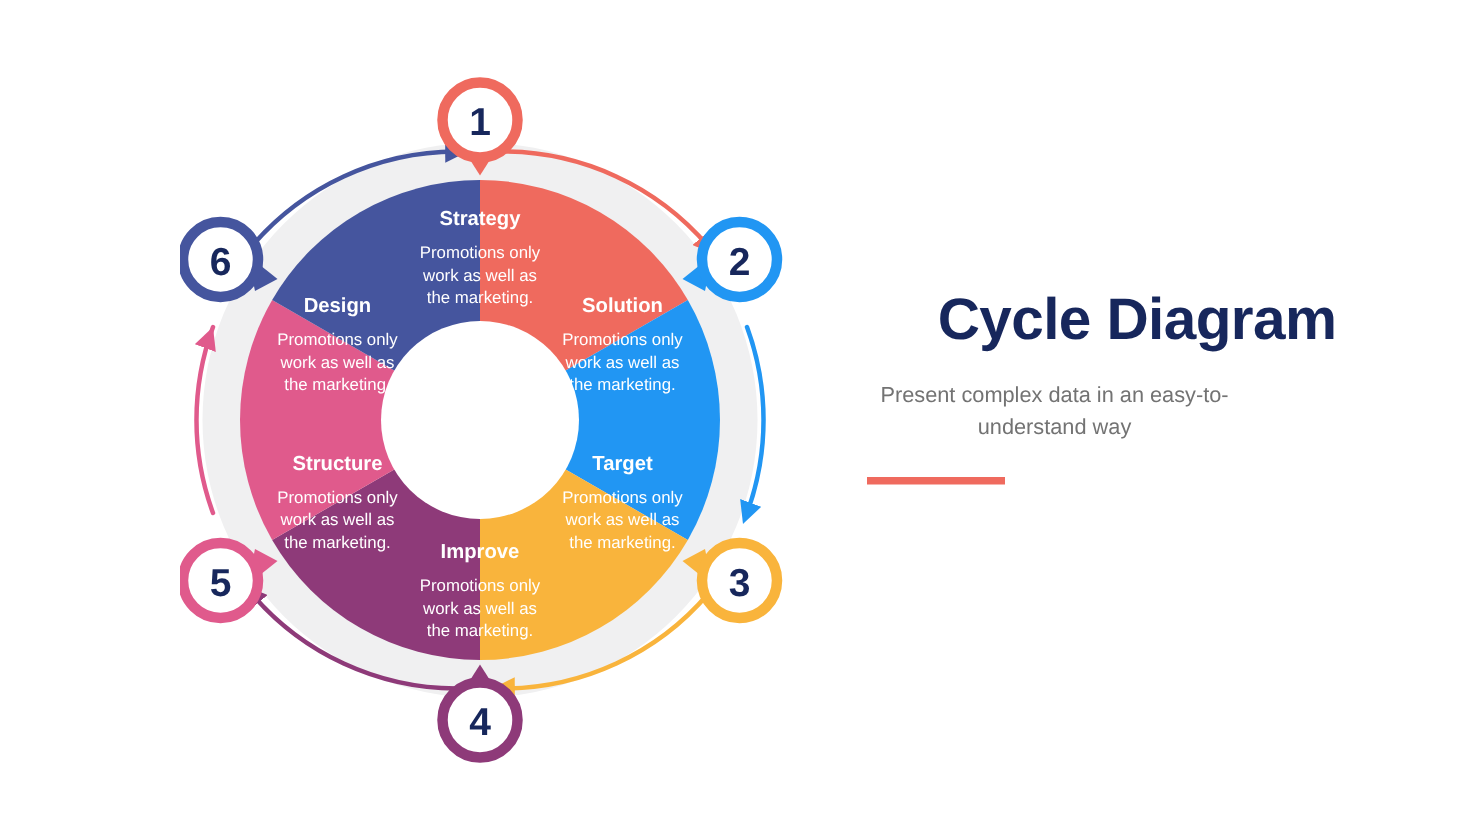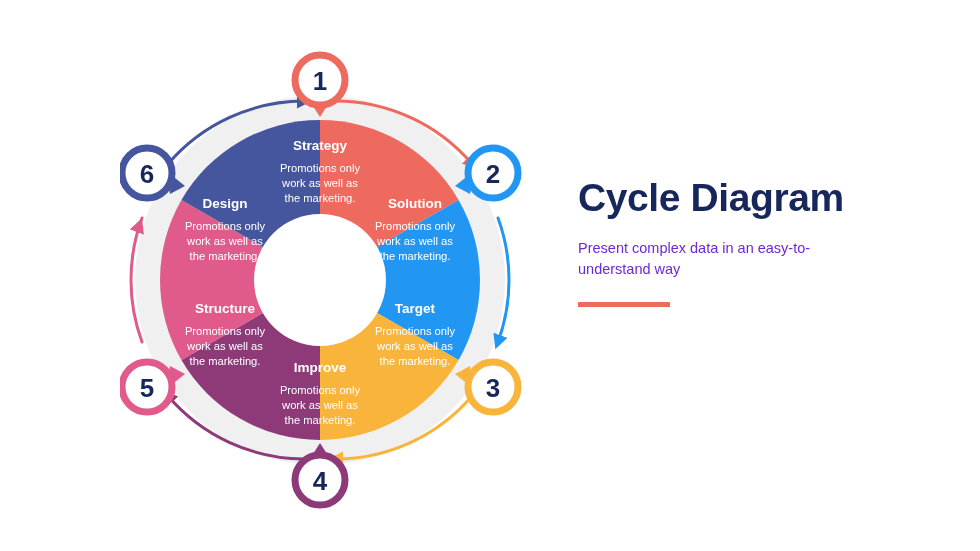--- a/index.html
+++ b/index.html
@@ -29,35 +29,36 @@
     font-weight:bold;
     font-size:26px;
     fill:#17275c;
     font-family:"Liberation Sans", sans-serif;
   }
 
   
   #textblock{
     position:absolute;
     left:578px;
-    top:176px;
+    top:192px;
     width:360px;
+    text-align:center;
   }
   #title{
     font-size:39px;
     font-weight:bold;
     color:#17275c;
     line-height:1.12;
     letter-spacing:-0.4px;
     margin:0;
   }
   #subtitle{
     margin:18px 0 0 0;
     font-size:14.5px;
-    color:#6d28d9;
+    color:#737373;
     line-height:1.45;
     max-width:250px;
   }
   #accent-rule{
     margin-top:22px;
     width:92px;
     height:5px;
     background:#ef6a5e;
   }
 </style>

